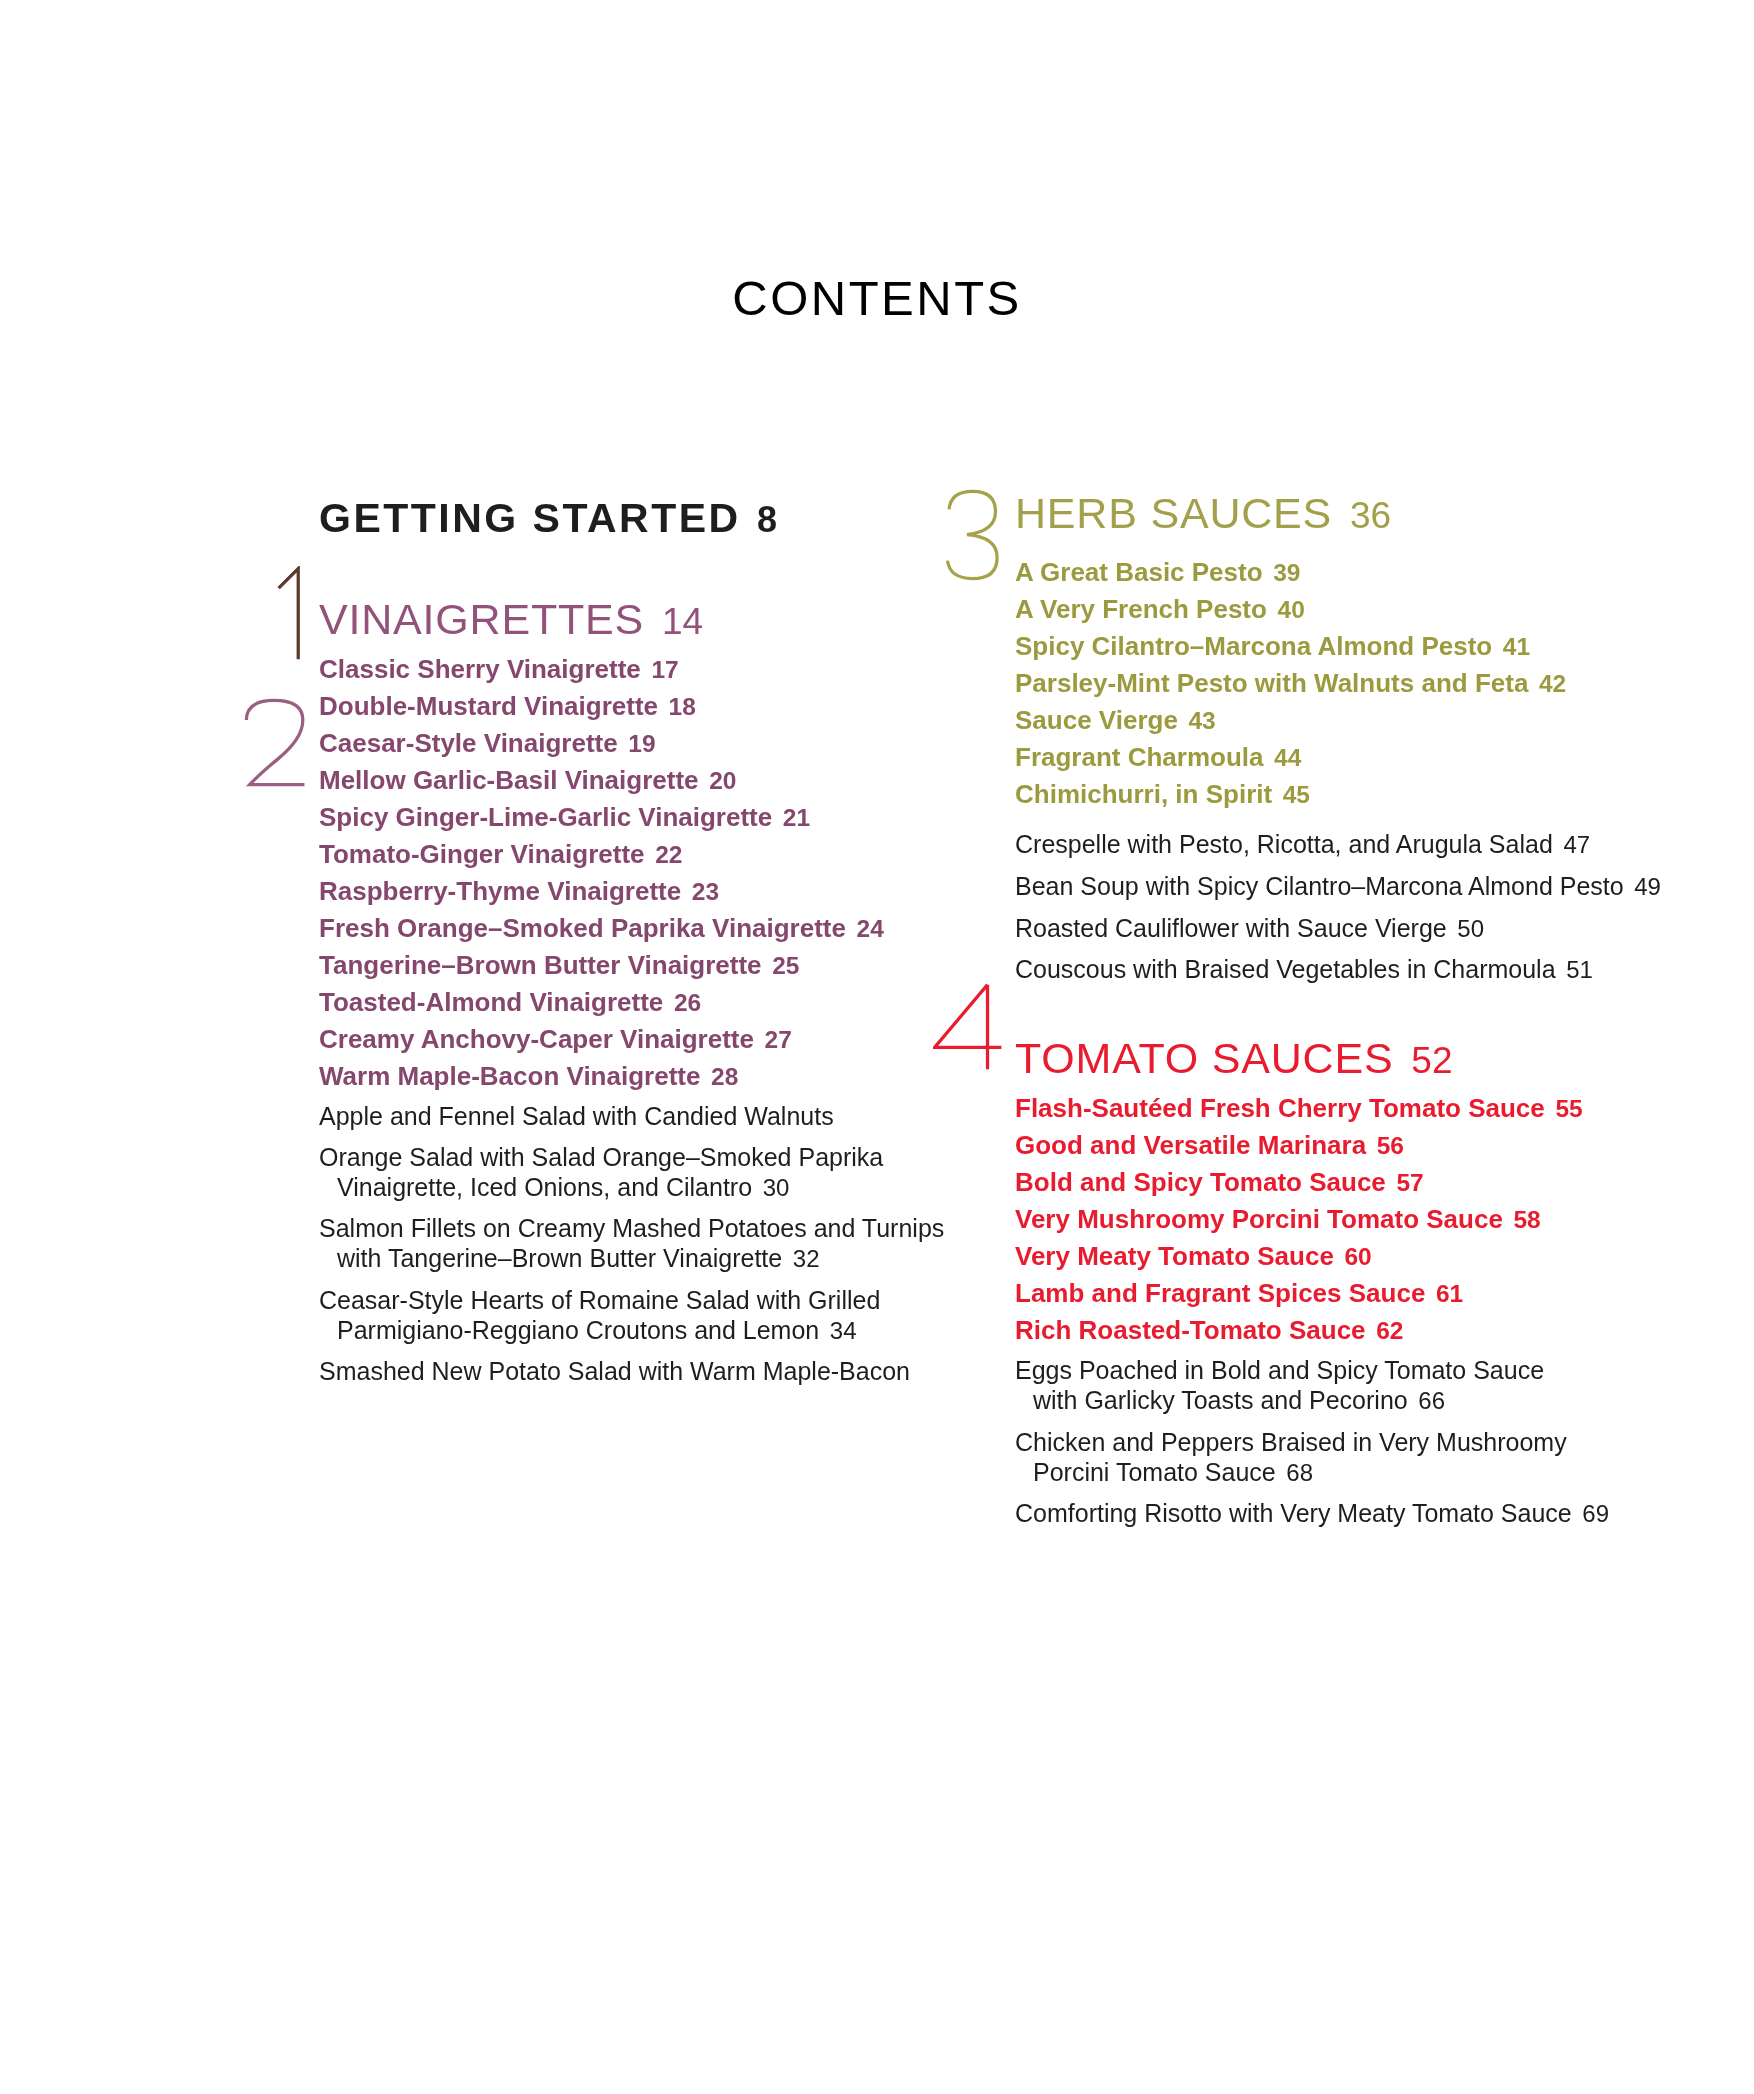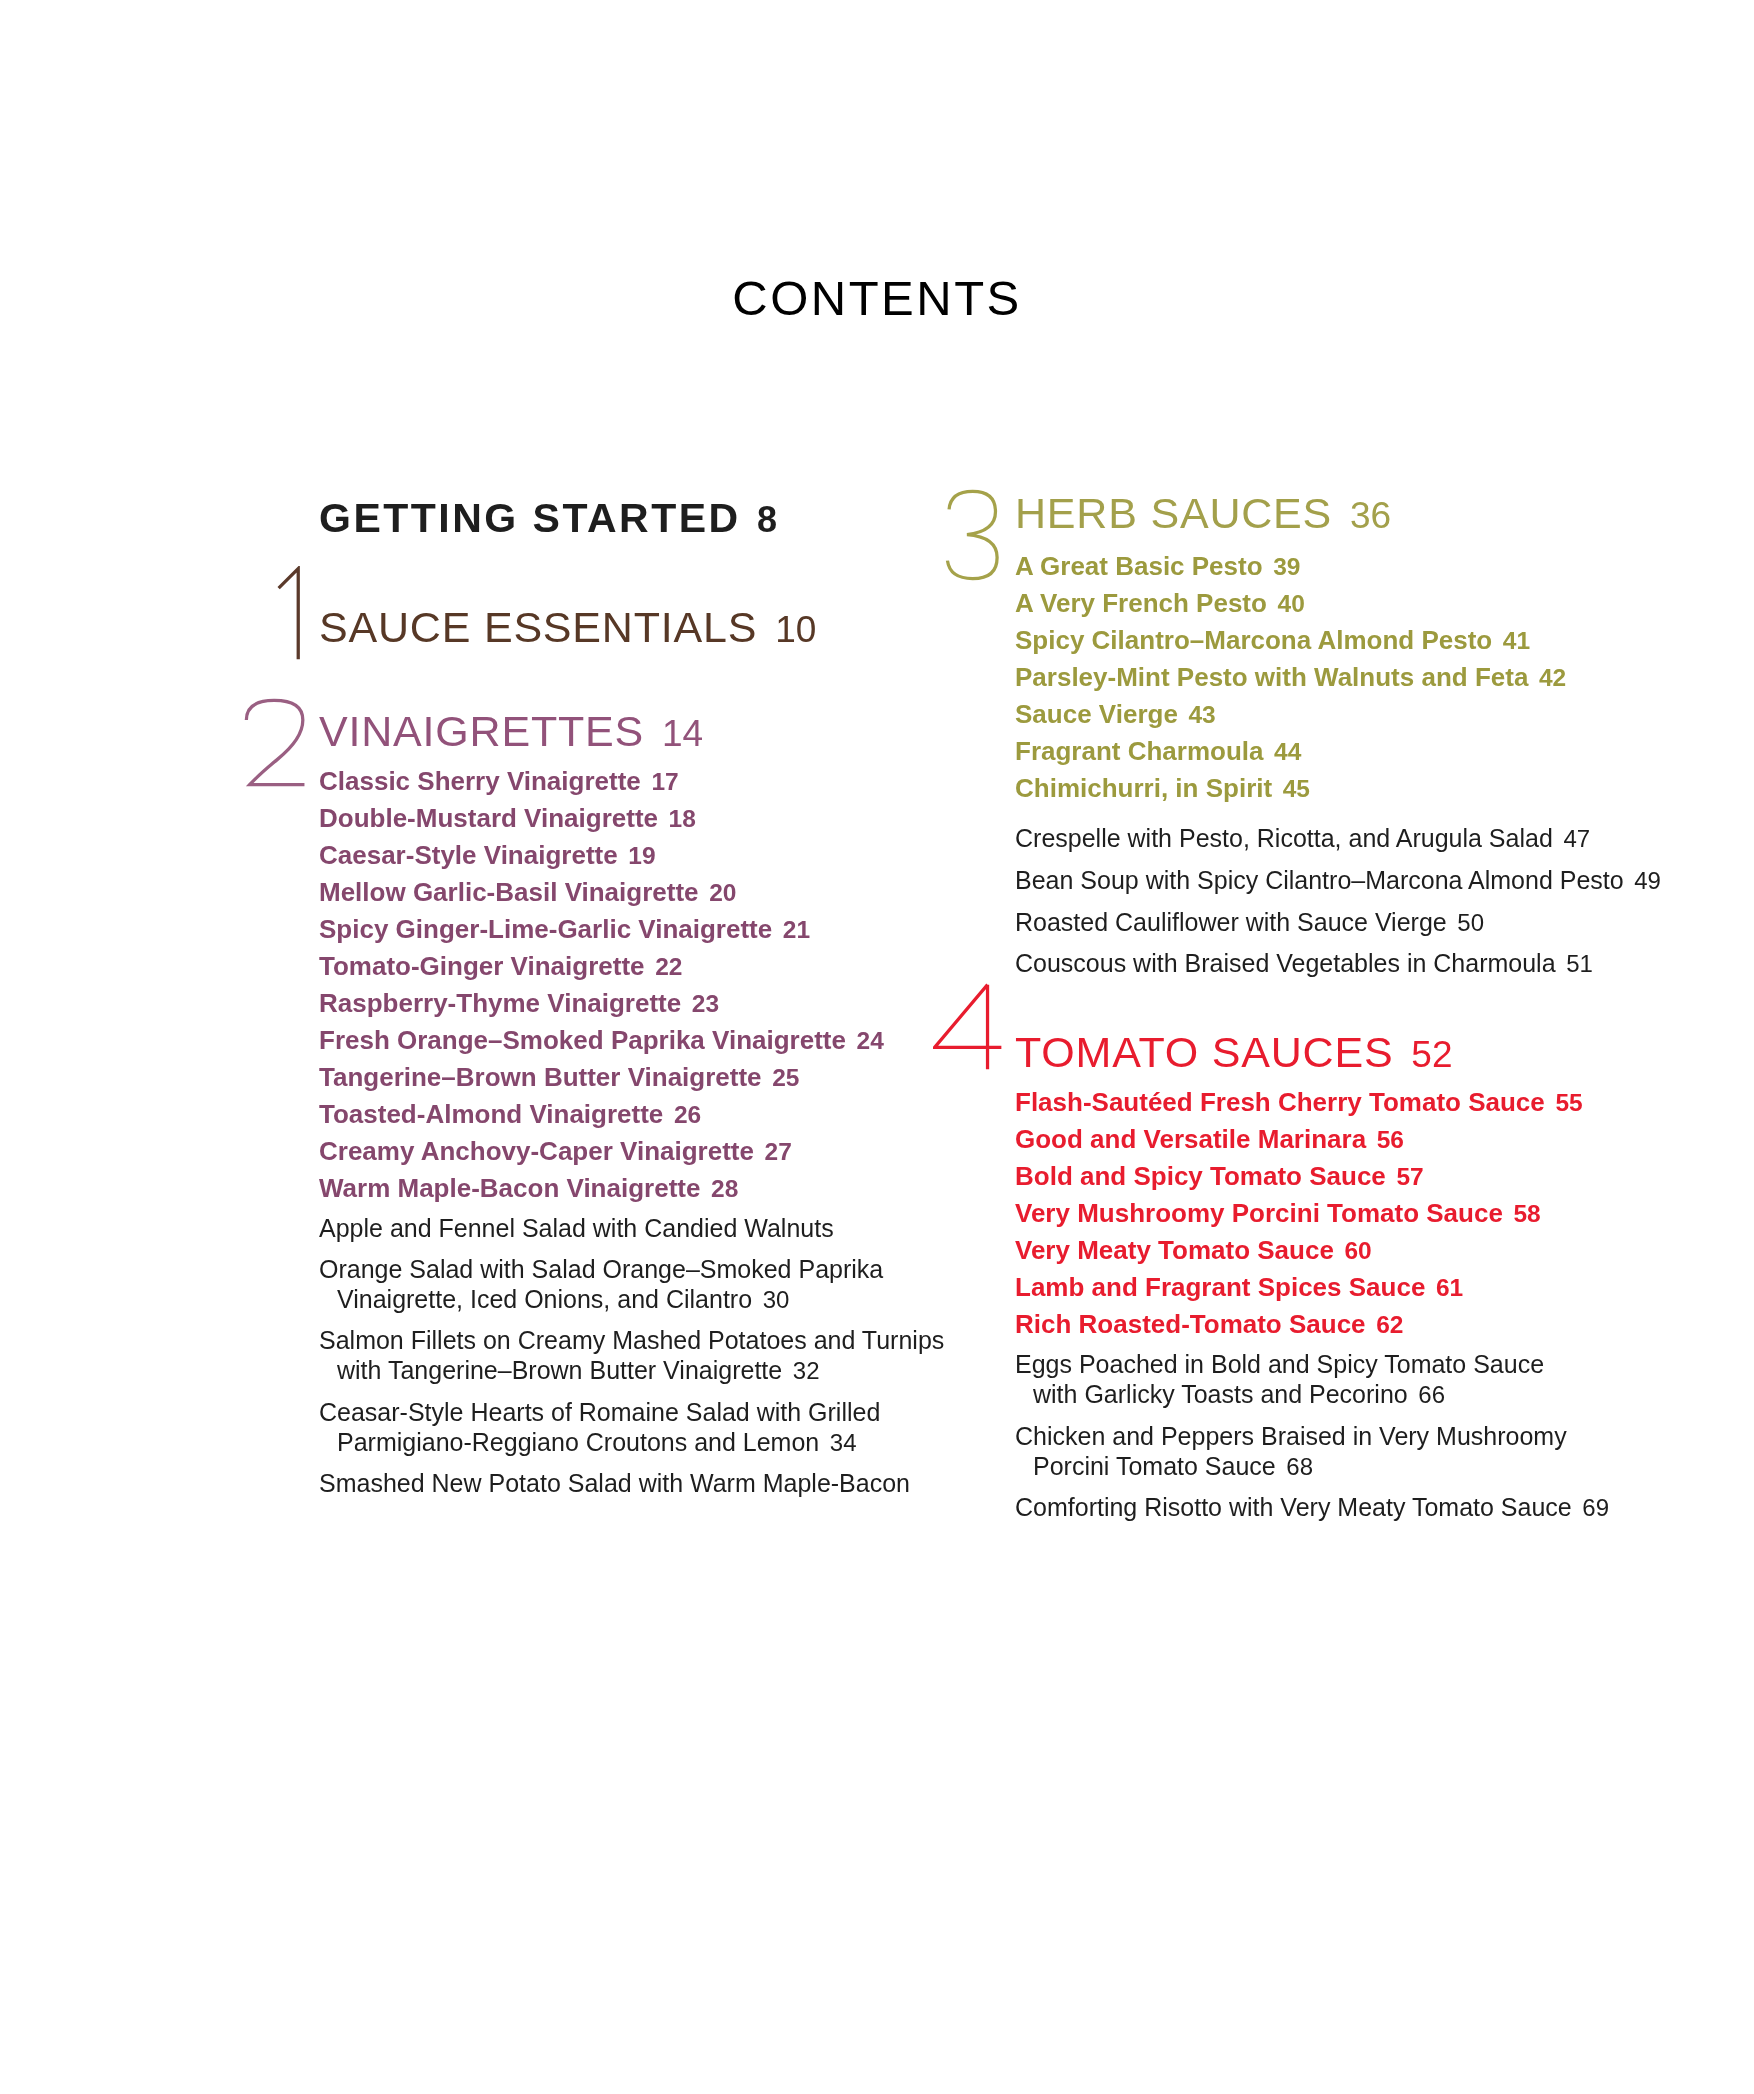--- a/index.html
+++ b/index.html
@@ -55,21 +55,21 @@
   .items{
     list-style:none;
     margin:0;
     padding:0;
     font-size:26px;
     font-weight:700;
   }
   .items li{line-height:37px;white-space:nowrap;}
   .items .ipage{margin-left:10.6px;font-size:24.5px;}
   .items.purple-i{color:#85476d;margin-top:6.5px;}
-  .items.olive-i{color:#9c9a3e;margin-top:10px;}
+  .items.olive-i{color:#9c9a3e;margin-top:16px;}
   .items.red-i{color:#e81c2e;margin-top:6.5px;}
 
   .recipes{color:#1e1e1e;font-size:25px;font-weight:400;}
   .recipes.vin{margin-top:6.5px;}
   .recipes.herb{margin-top:16.4px;}
   .recipes.tom{margin-top:6.5px;}
   .recipes .recipe{margin-bottom:10.6px;}
   .recipes .rline{line-height:30px;white-space:nowrap;}
   .recipes .rline + .rline{padding-left:18px;}
   .recipes .rpage{margin-left:10.6px;font-size:24px;}
@@ -103,21 +103,20 @@
     <path d="M 6 25 Q 8 3 35 3 Q 63 3 63 28 Q 63 52 28 56 Q 65 59 65 84 Q 65 110 35 110 Q 7 110 4 88"></path>
   </svg>
   <svg class="numeral numeral-4" width="70" height="88" viewBox="0 0 86 108">
     <path d="M 67 2 L 2 79 L 84 79 M 67 2 L 67 106"></path>
   </svg>
 
   <div class="col col-left">
 
     <div class="black-heading"><span>GETTING STARTED</span><span class="hpage">8</span></div>
 
-    <h2 class="chap brown"><span>SAUCE ESSENTIALS</span><span class="hpage">10</span></h2>
 
     <h2 class="chap purple"><span>VINAIGRETTES</span><span class="hpage">14</span></h2>
 
     <ul class="items purple-i">
 
     <li><span>Classic Sherry Vinaigrette</span><span class="ipage">17</span></li>
         <li><span>Double-Mustard Vinaigrette</span><span class="ipage">18</span></li>
         <li><span>Caesar-Style Vinaigrette</span><span class="ipage">19</span></li>
         <li><span>Mellow Garlic-Basil Vinaigrette</span><span class="ipage">20</span></li>
         <li><span>Spicy Ginger-Lime-Garlic Vinaigrette</span><span class="ipage">21</span></li>

